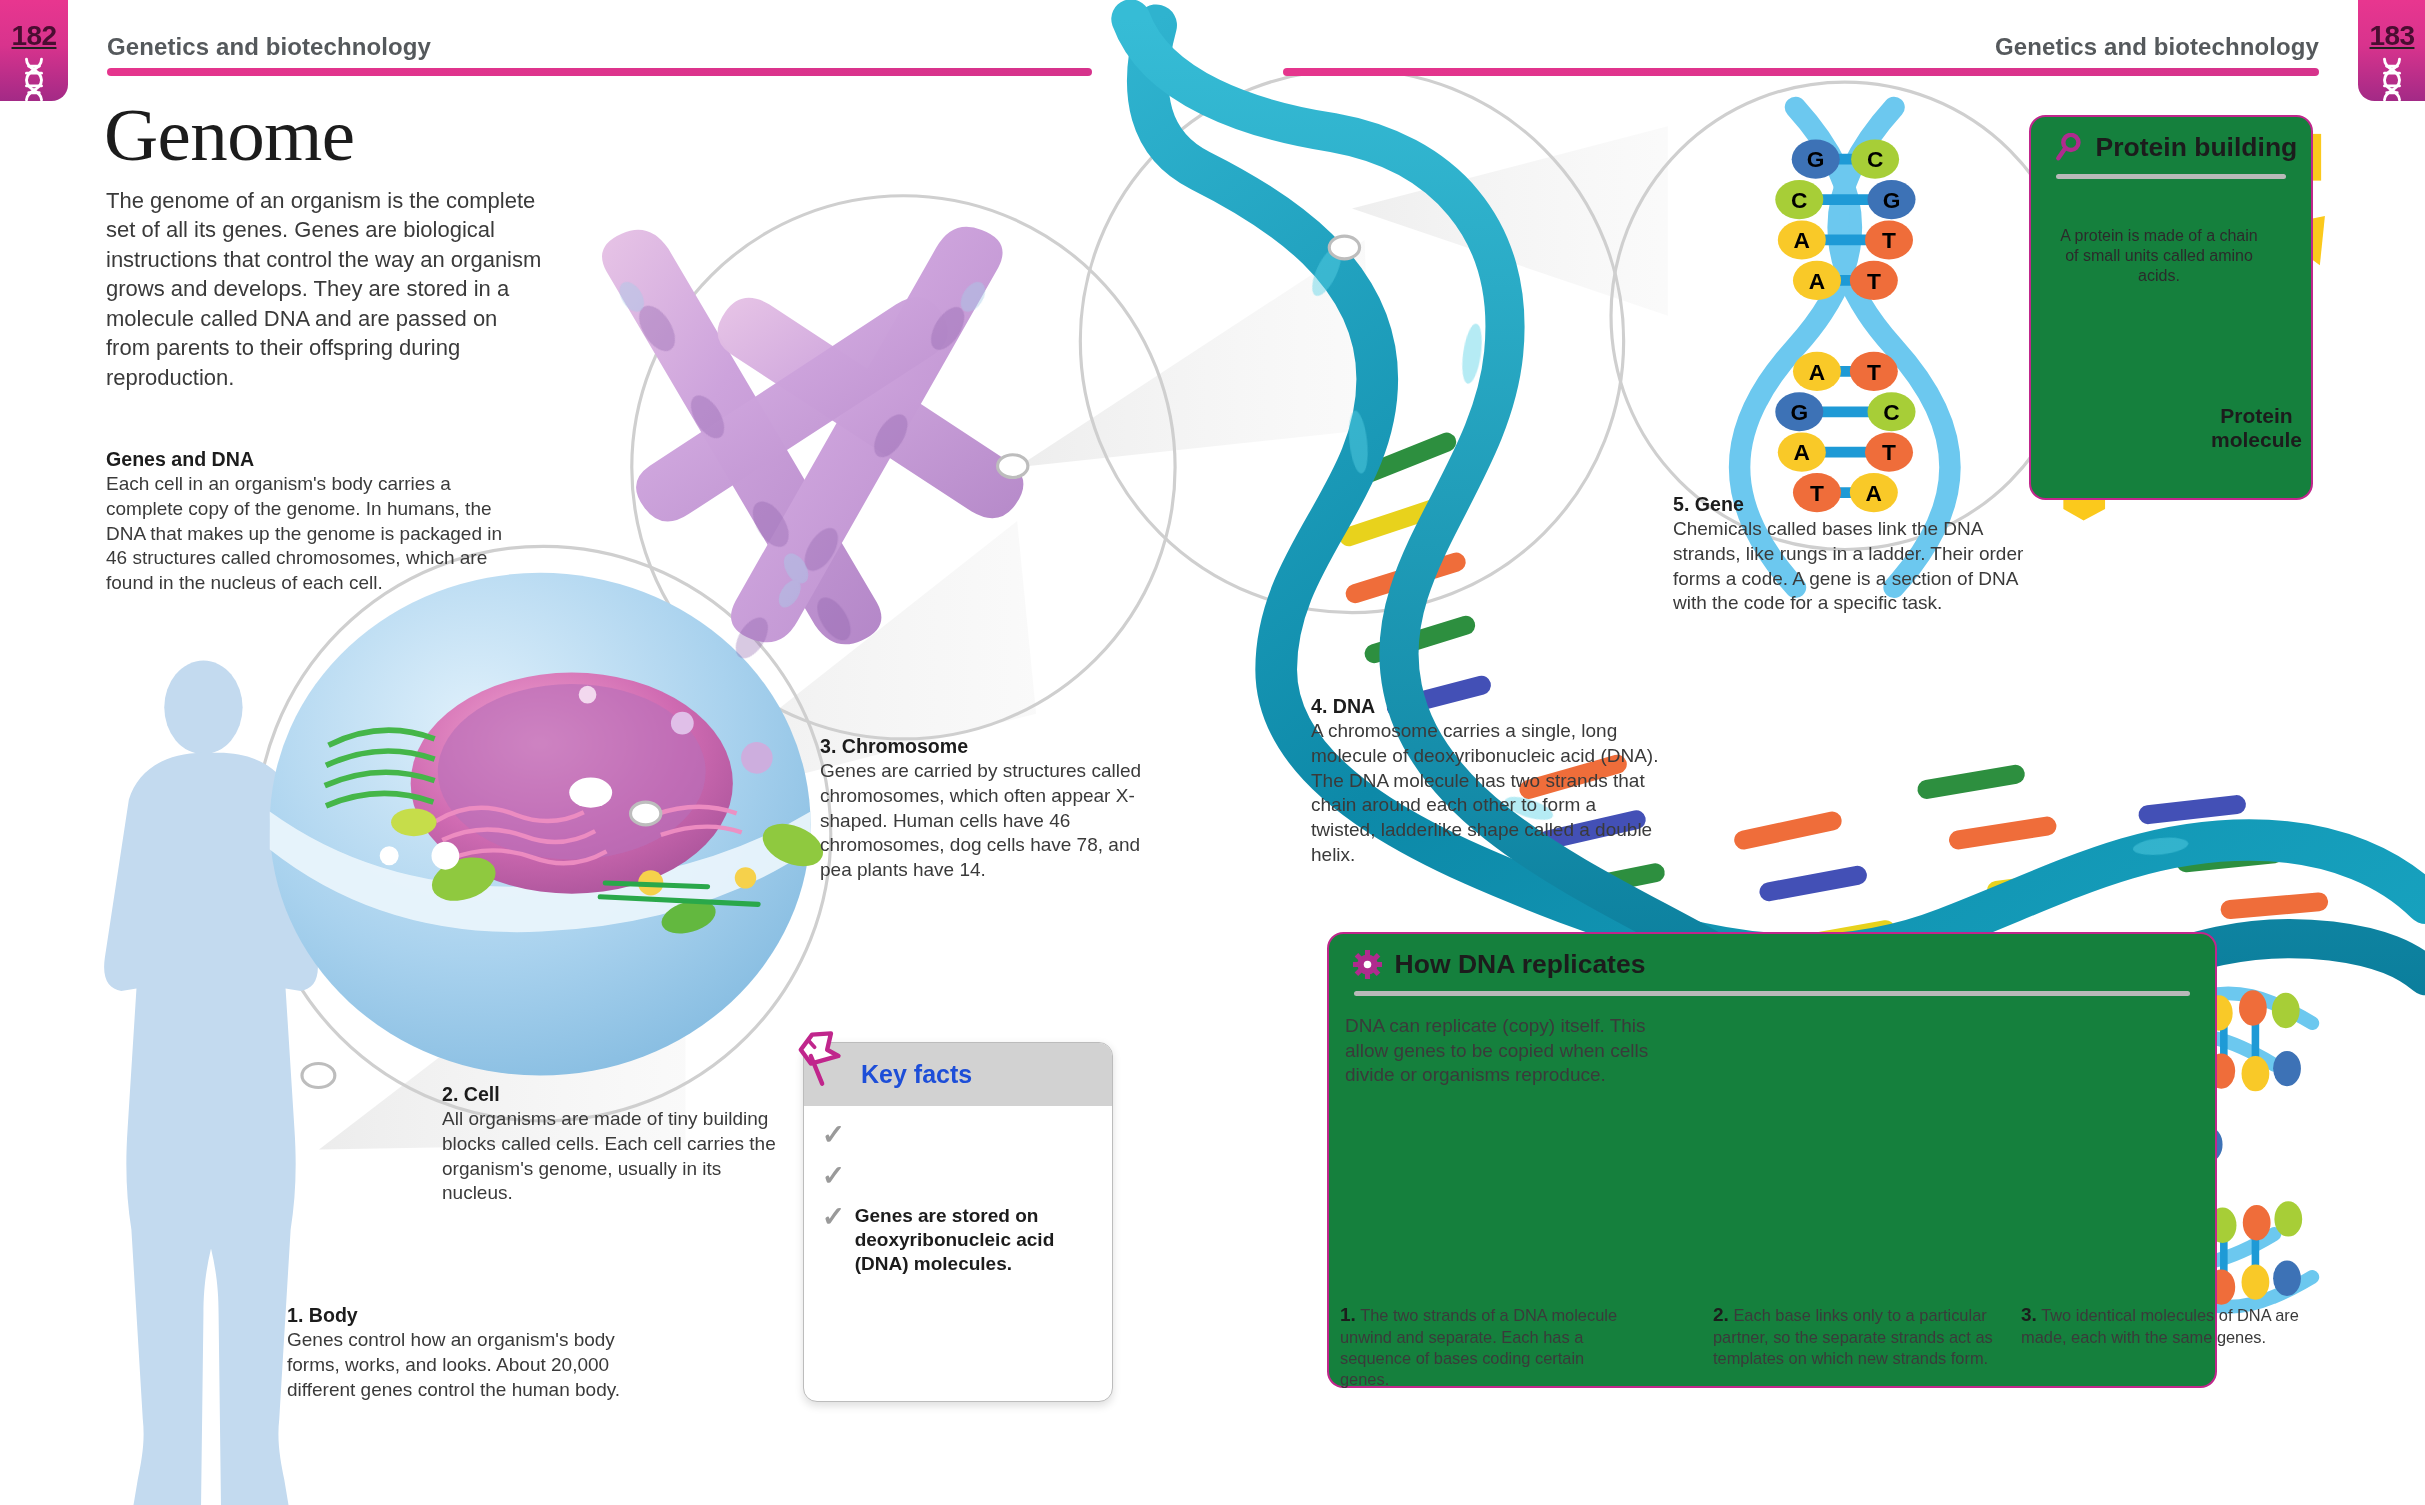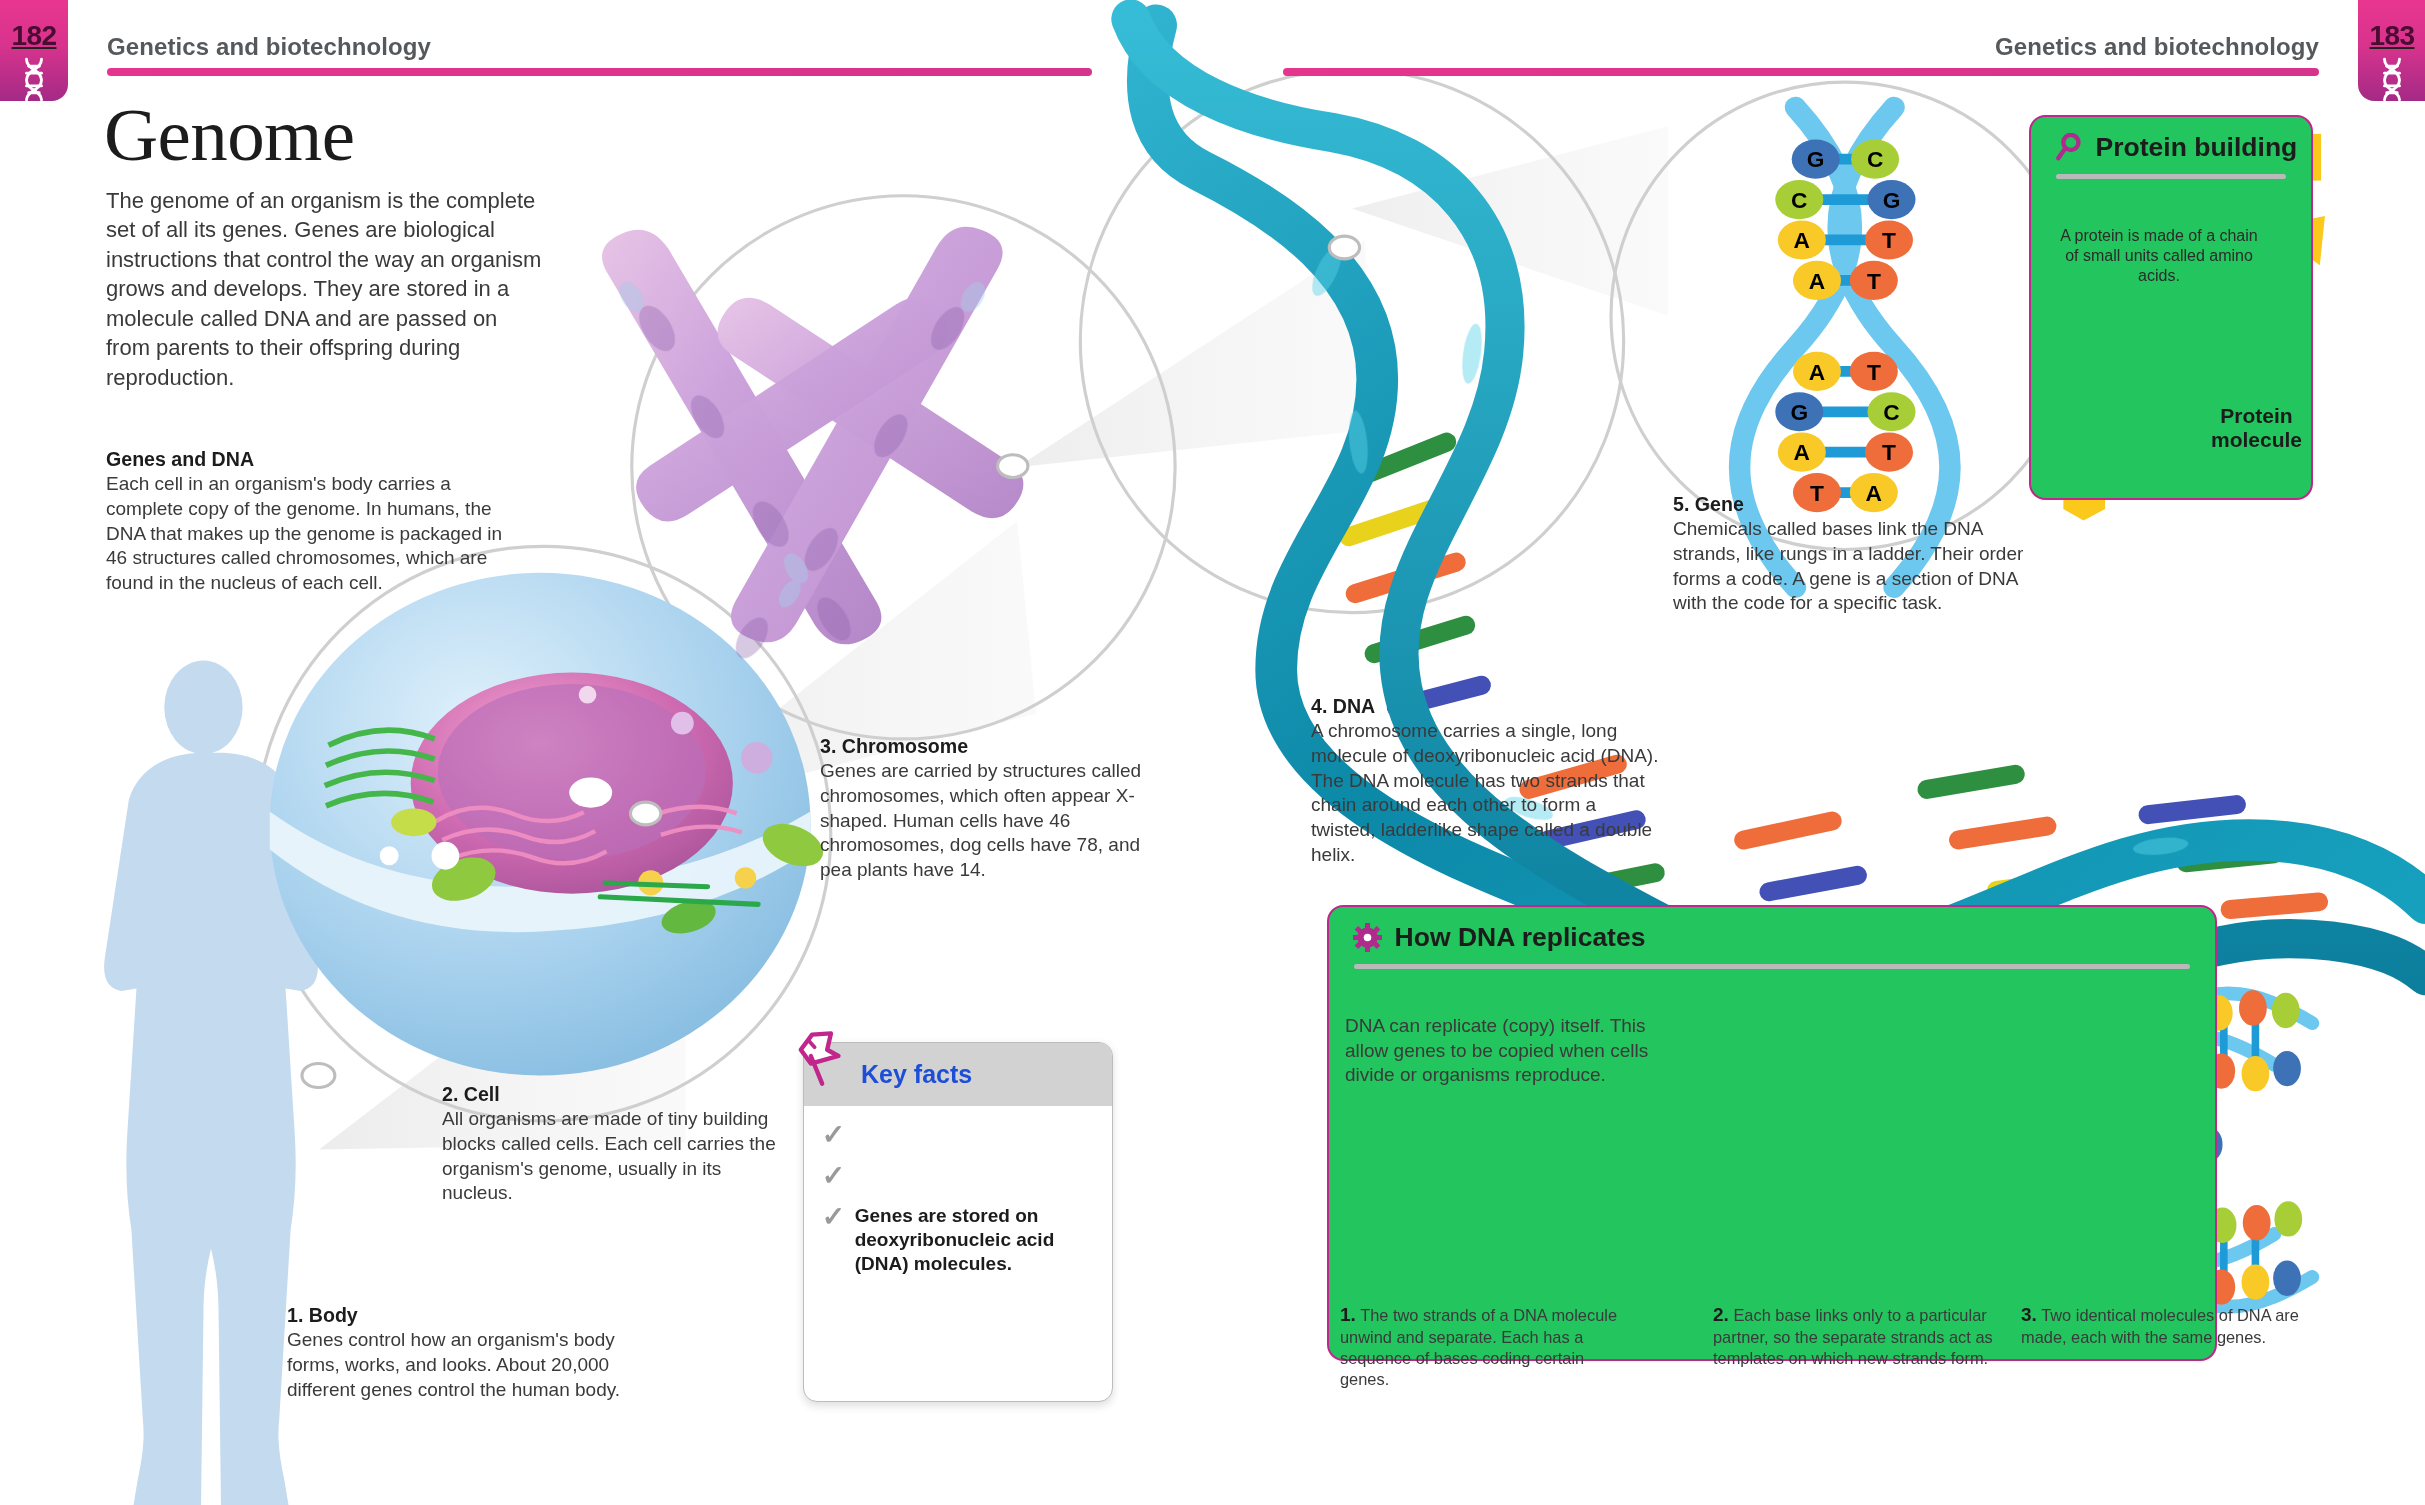--- a/index.html
+++ b/index.html
@@ -65,37 +65,37 @@
     padding-left:57px; font-weight:bold; font-size:25px; color:#1d4ed8;
   }
   #keyfacts .kf-list { padding:16.4px 21.5px 0 17.7px; }
   .kf-item { display:flex; align-items:flex-start; margin-bottom:14px; }
   .kf-check { width:33px; flex:0 0 33px; color:#9a9a9a; font-size:28px;
               line-height:.95; font-weight:bold; }
   .kf-text { font-weight:bold; font-size:19px; line-height:1.28; color:#1c1c1c; }
   #pin-icon { position:absolute; left:792px; top:1028px; }
 
   
-  .panel { position:absolute; background:#22c55e; border:2.5px solid #c0268c;
+  .panel { position:absolute; background:#15803d; border:2.5px solid #c0268c;
            border-radius:16.4px; }
   .panel-head { display:flex; align-items:center; padding:15px 0 0 24px; }
   .panel-title { font-weight:bold; font-size:26.5px; color:#1c1c1c; margin-left:12.6px; }
   .panel-sep { height:4.4px; background:#b9b9b9; border-radius:2.5px;
                margin:11.4px 25px 0 25px; }
 
   #protein-panel { left:2029px; top:115px; width:284px; height:385px; }
   #protein-note  { position:absolute; left:2058px; top:226px; width:202px;
                    font-size:16px; line-height:1.26; text-align:center; color:#2b2b2b; }
   #protein-label { position:absolute; left:2184px; top:404px; width:145px;
                    font-size:21px; font-weight:bold; text-align:center;
                    line-height:1.14; color:#1c1c1c; }
   #protein-para  { position:absolute; left:2067px; top:540px; width:218px;
                    font-size:18.3px; line-height:1.30; color:#3a3a3a; }
 
-  #replicate-panel { left:1327px; top:905px; width:890px; height:456px; }
+  #replicate-panel { left:1327px; top:932px; width:890px; height:456px; }
   #replicate-intro { position:absolute; left:1345px; top:1014px; width:310px;
                      font-size:19px; line-height:1.30; color:#3a3a3a; }
   .rep-step { position:absolute; font-size:16.4px; line-height:1.28; color:#3a3a3a; }
   .rep-step b { font-size:19px; color:#1c1c1c; }
   #rep1 { left:1340px; top:1303px; width:291px; }
   #rep2 { left:1713px; top:1303px; width:284px; }
   #rep3 { left:2021px; top:1303px; width:284px; }
 </style>
 </head>
 <body>

